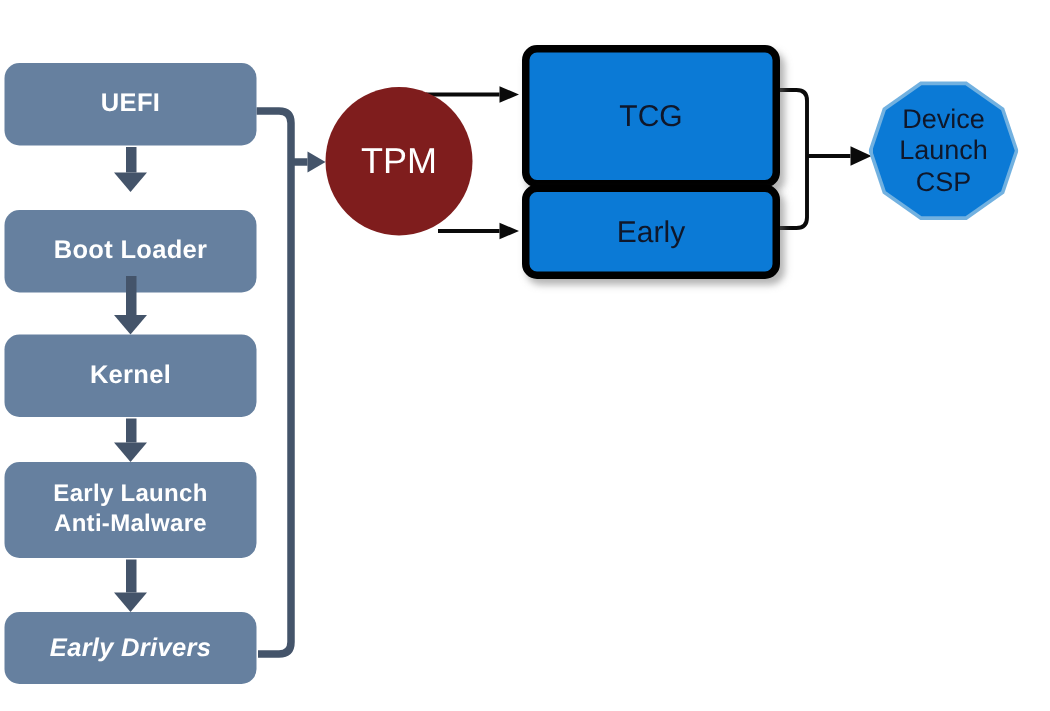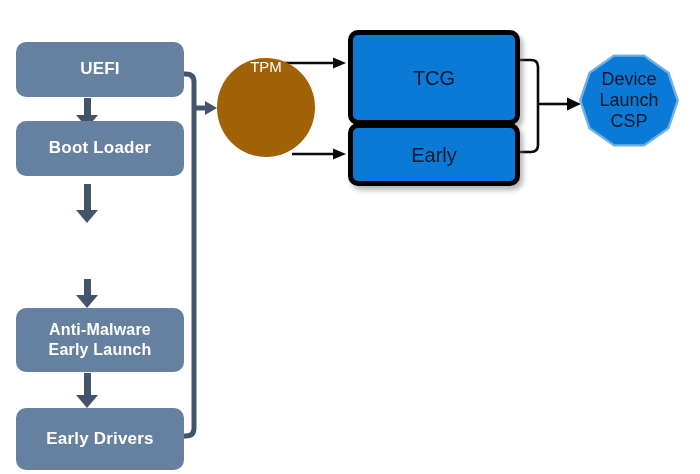--- a/index.html
+++ b/index.html
@@ -5,39 +5,39 @@
   html,body { margin:0; padding:0; background:#ffffff; }
   #canvas {
     position:relative; width:700px; height:474px; background:#ffffff;
     font-family:"Liberation Sans", sans-serif; overflow:hidden;
   }
   
   .snode {
     position:absolute; left:3px; width:168px; background:#66809f;
     border-radius:10px; color:#ffffff; font-weight:bold; font-size:17px;
     display:flex; flex-direction:column; align-items:center; justify-content:center;
-    text-align:center; line-height:1.22; letter-spacing:.2px;margin-left:13px;
+    text-align:center; line-height:1.22; letter-spacing:.2px;
   }
   .snode.two-line { font-size:16px; }
   
   .varrow {
     position:absolute; left:76px; width:22px;
     display:flex; flex-direction:column; align-items:center;
   }
   .varrow .shaft { width:7px; flex:1 1 auto; background:#44546a; }
   .varrow .head {
     width:0; height:0; flex:0 0 auto;
     border-left:11px solid transparent; border-right:11px solid transparent;
     border-top:13px solid #44546a;
   }
   
   .circle {
     position:absolute; left:217px; top:58px; width:98px; height:99px;
-    border-radius:50%; background:#a16207; color:#ffffff; font-size:15px;
-    display:flex; justify-content:center;
+    border-radius:50%; background:#7f1d1d; color:#ffffff; font-size:24px;
+    display:flex; align-items:center; justify-content:center;
   }
   .bnode {
     position:absolute; left:348px; width:162px; background:#0b7ad6;
     border:5px solid #000000; border-radius:10px; color:#0f172a; font-size:20px;
     display:flex; flex-direction:column; align-items:center; justify-content:center;
     text-align:center; line-height:1.3;
     box-shadow:3px 4px 5px rgba(110,110,110,.5);
   }
   .decagon-outer {
     position:absolute; left:579px; top:52px; width:100px; height:97px;
@@ -83,46 +83,49 @@
 
   <div class="snode" style="top:42px;height:55px;">
     <span>UEFI</span>
   </div>
 
   <div class="varrow" style="top:98px;height:30px;">
     <div class="shaft"></div>
     <div class="head"></div>
   </div>
 
-  <div class="snode" style="top:121px;height:55px;">
+  <div class="snode" style="top:140px;height:55px;">
     <span>Boot Loader</span>
   </div>
 
   <div class="varrow" style="top:184px;height:39px;">
     <div class="shaft"></div>
     <div class="head"></div>
   </div>
 
+  <div class="snode" style="top:223px;height:55px;">
+    <span>Kernel</span>
+  </div>
 
   <div class="varrow" style="top:279px;height:29px;">
     <div class="shaft"></div>
     <div class="head"></div>
   </div>
 
   <div class="snode two-line" style="top:308px;height:64px;">
+    <span>Early Launch</span>
     <span>Anti-Malware</span>
-    <span>Early Launch</span>
   </div>
 
   <div class="varrow" style="top:373px;height:35px;">
     <div class="shaft"></div>
     <div class="head"></div>
   </div>
 
-  <div class="snode" style="top:408px;height:62px;">
+  <div class="snode" style="top:408px;height:48px;font-style:italic;">
     <span>Early Drivers</span>
   </div>
 
   <div class="circle">
     <span>TPM</span>
   </div>
 
   <div class="bnode" style="top:30px;height:85px;">
     <span>TCG</span>
   </div>

